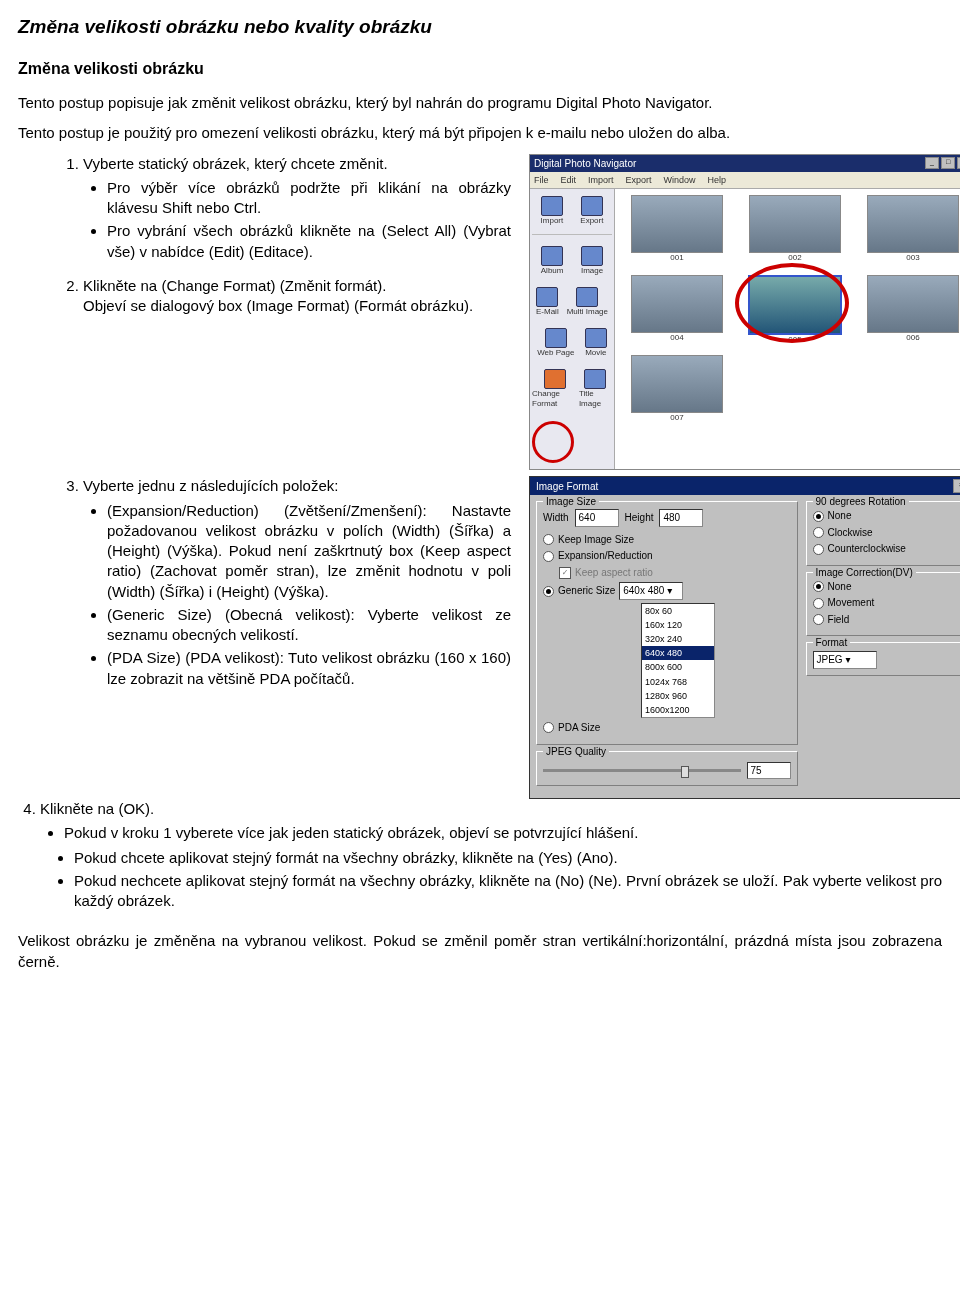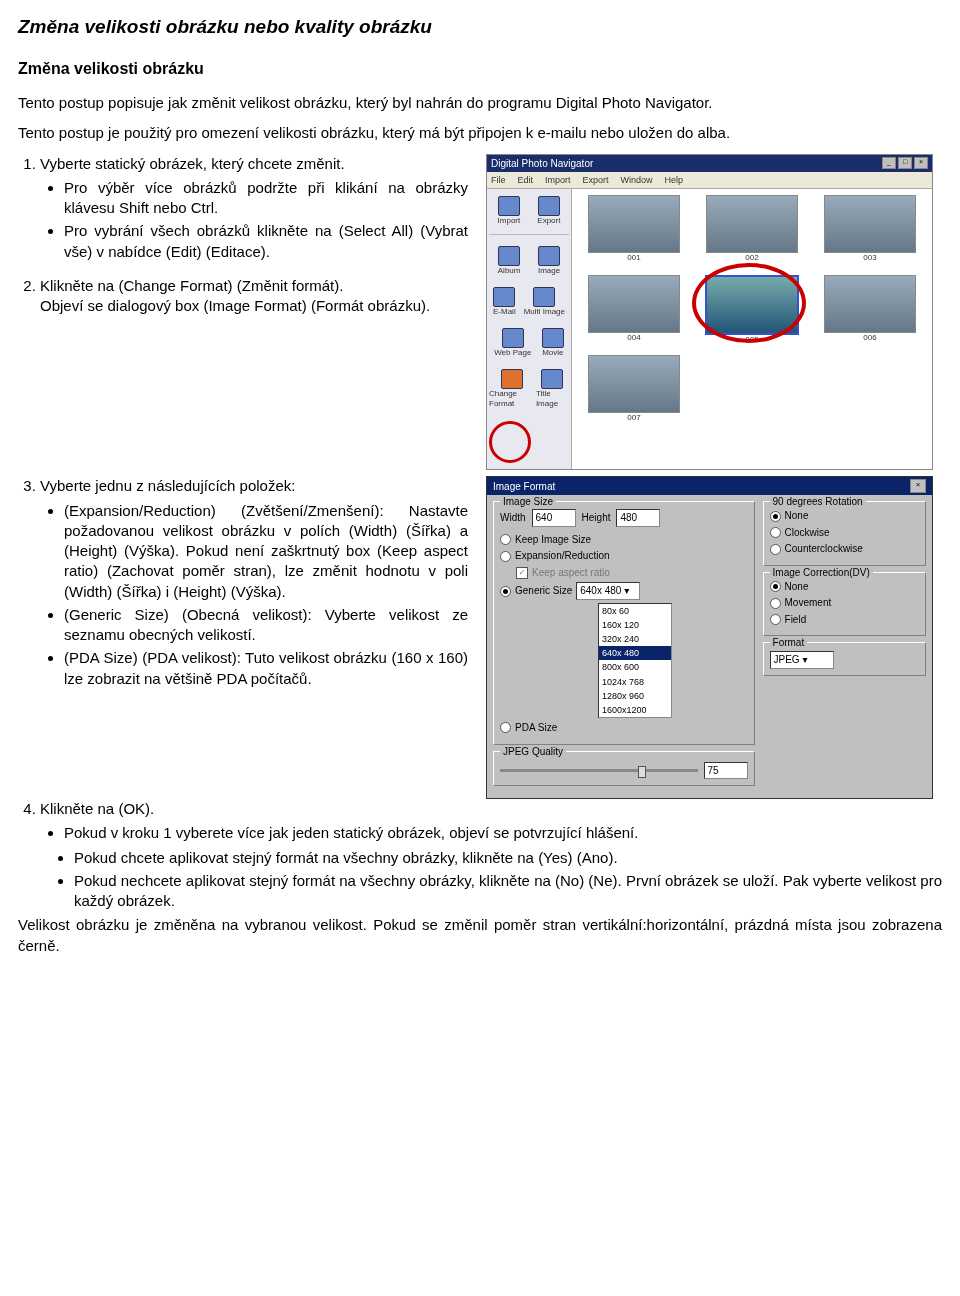--- a/index.html
+++ b/index.html
@@ -24,20 +24,21 @@
     font-weight: bold;
     margin: 0 0 14px 0;
   }
   p { margin: 0 0 10px 0; }
   .intro { text-align: justify; }
   .two-col {
     display: flex;
     gap: 18px;
     align-items: flex-start;
     margin-top: 6px;
+    justify-content: center;
   }
   .left-col { width: 450px; }
   .right-col { width: 370px; }
   ol.main { margin: 0; padding-left: 22px; }
   ol.main > li { margin-bottom: 12px; text-align: justify; }
   ul.bullets { margin: 4px 0 0 0; padding-left: 24px; list-style-type: disc; }
   ul.bullets > li { margin: 3px 0; text-align: justify; }
   ul.bullets2 { padding-left: 34px; list-style-type: disc; margin: 4px 0; }
   ul.bullets2 > li { margin: 3px 0; text-align: justify; }
   .section { margin-bottom: 14px; }
@@ -448,15 +449,15 @@
 <ol class="main final-list" start="4">
   <li>
     <span class="step-text">Klikněte na (OK).</span>
     <ul class="bullets">
       <li>Pokud v kroku 1 vyberete více jak jeden statický obrázek, objeví se potvrzující hlášení.</li>
     </ul>
     <ul class="bullets2">
       <li>Pokud chcete aplikovat stejný formát na všechny obrázky, klikněte na (Yes) (Ano).</li>
       <li>Pokud nechcete aplikovat stejný formát na všechny obrázky, klikněte na (No) (Ne). První obrázek se uloží. Pak vyberte velikost pro každý obrázek.</li>
     </ul>
-    <div style="margin-left:-22px; margin-top:4px; text-align:justify;">Velikost obrázku je změněna na vybranou velikost. Pokud se změnil poměr stran vertikální:horizontální, prázdná místa jsou zobrazena černě.</div>
+    <div style="margin-left:-22px; margin-top:20px; text-align:justify;">Velikost obrázku je změněna na vybranou velikost. Pokud se změnil poměr stran vertikální:horizontální, prázdná místa jsou zobrazena černě.</div>
   </li>
 </ol>
 
 </body></html>

